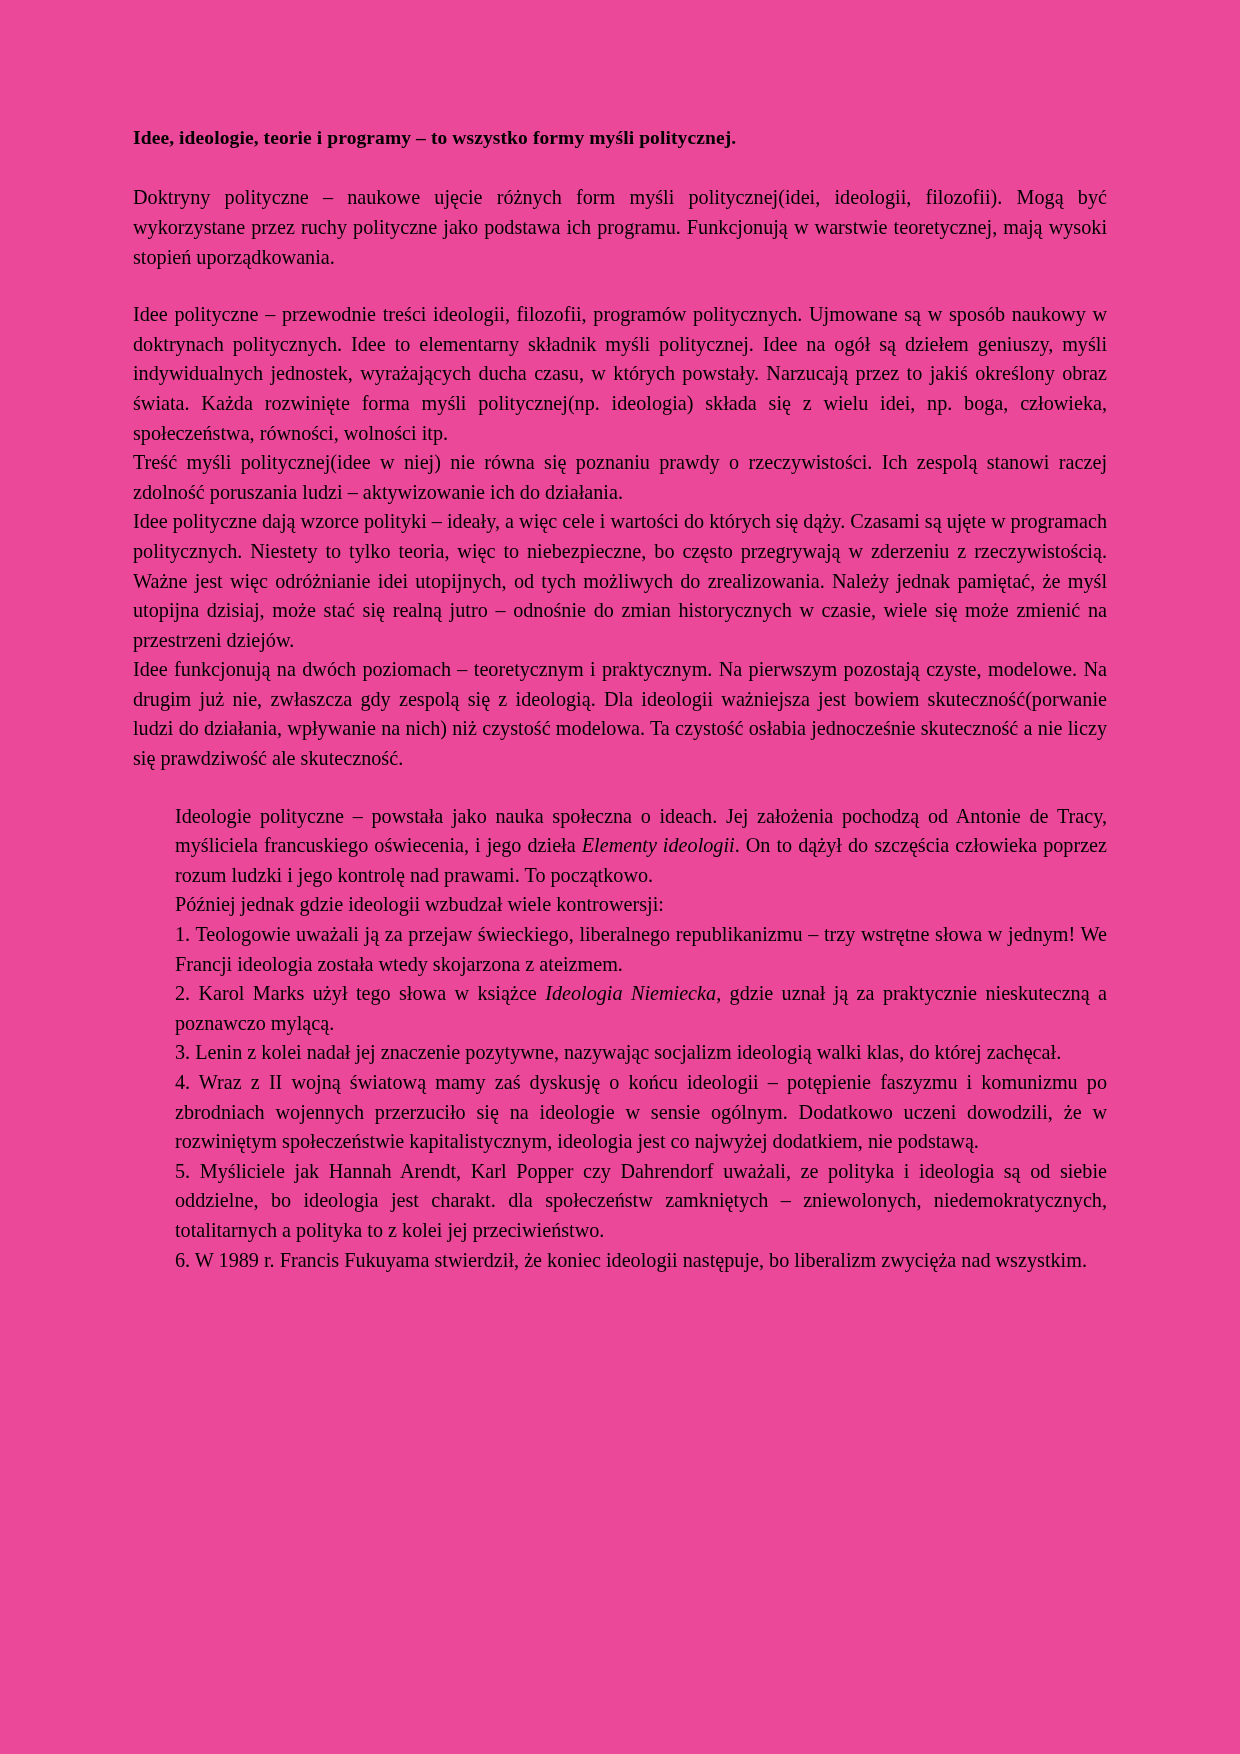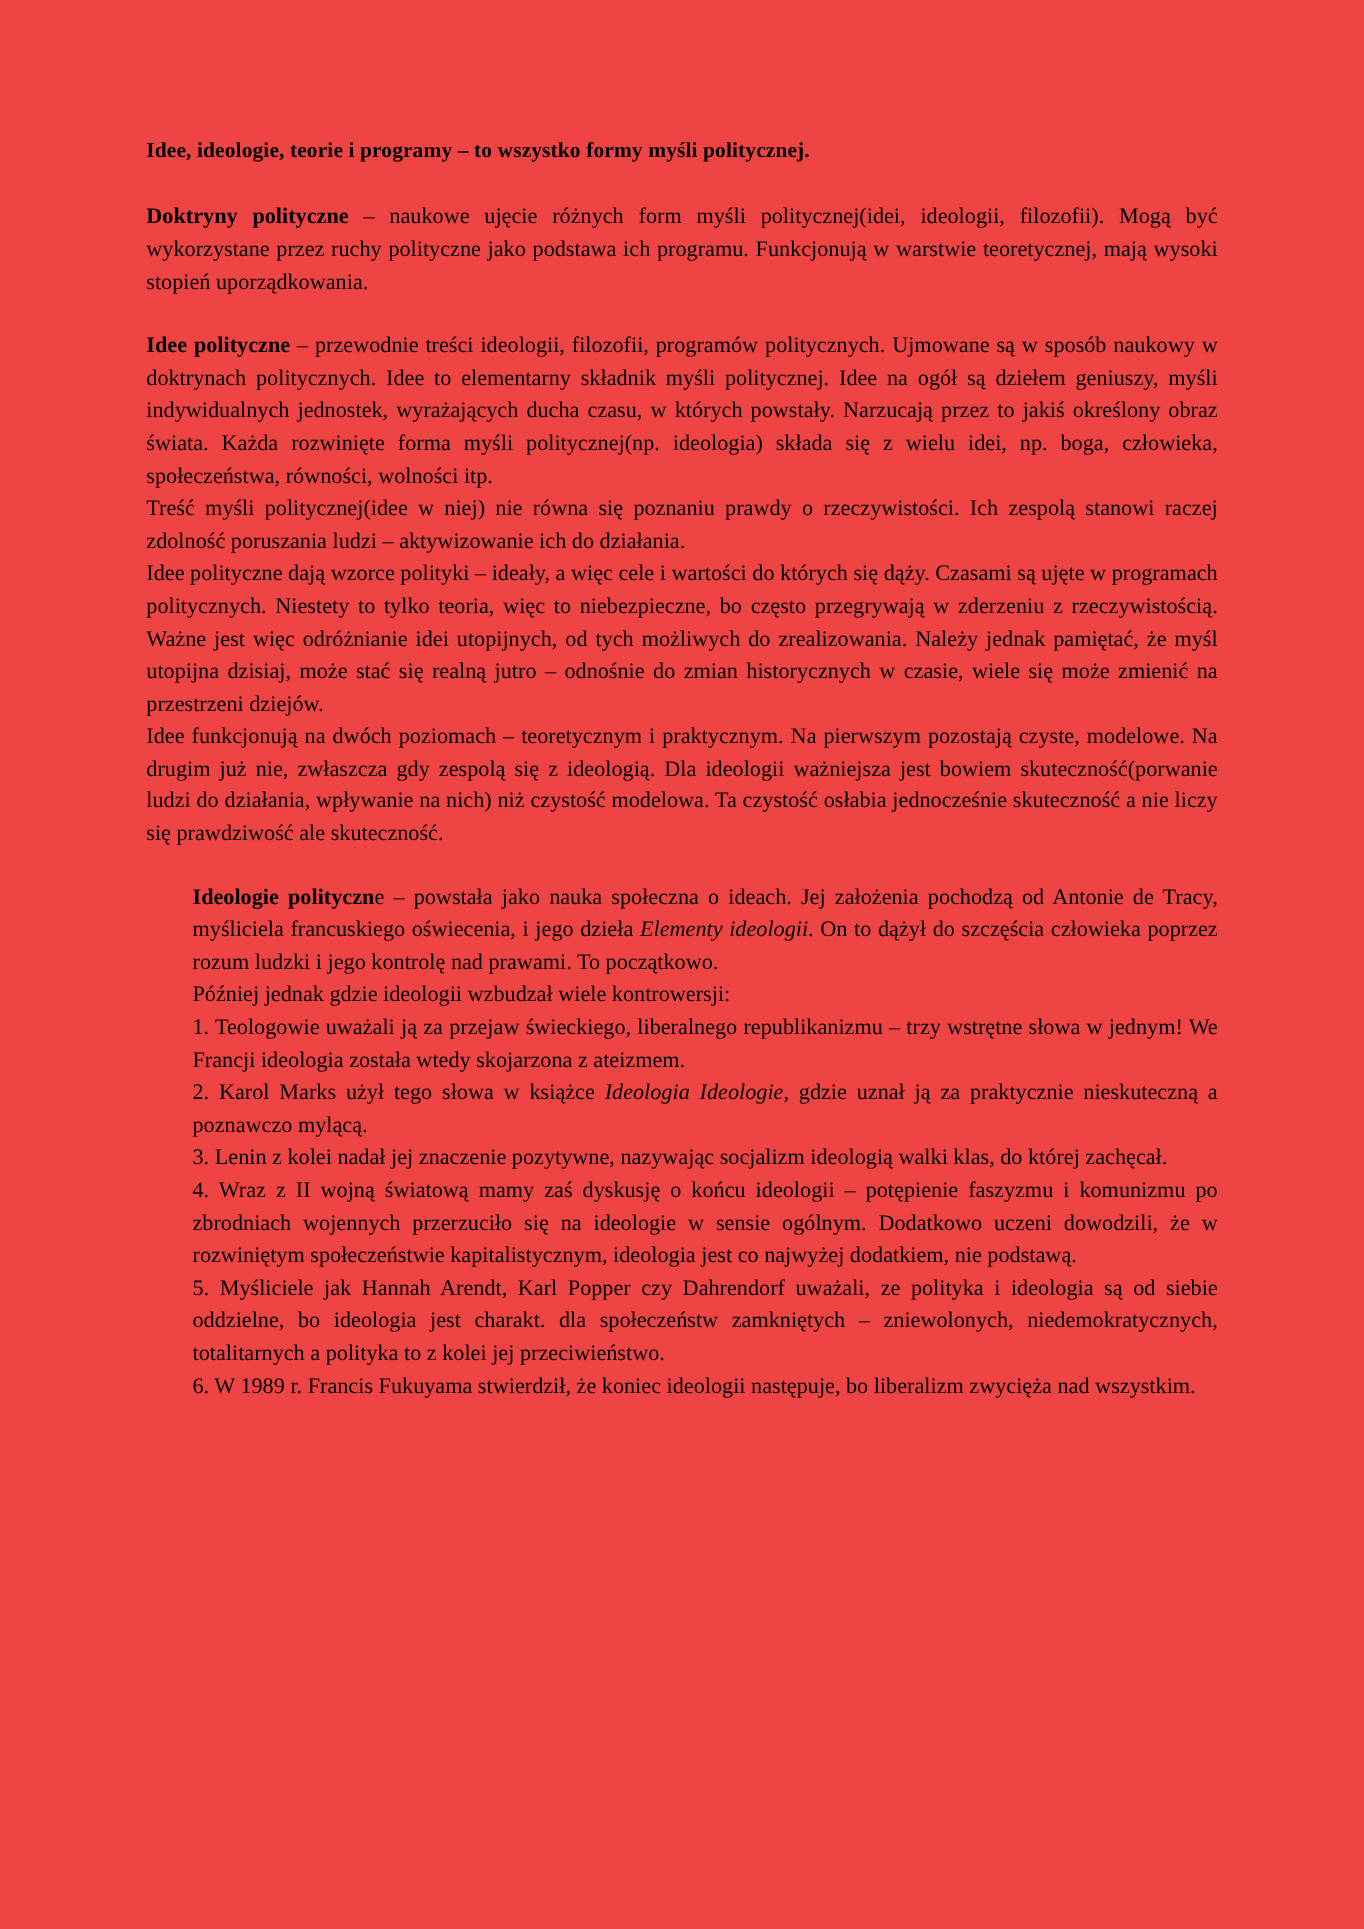--- a/index.html
+++ b/index.html
@@ -13,21 +13,21 @@
     font-family: "Liberation Serif", "DejaVu Serif", serif;
     color: #000000;
     -webkit-font-smoothing: antialiased;
   }
   .page {
     position: relative;
     width: 1240px;
     height: 1754px;
     box-sizing: border-box;
     padding: 126px 133px 0 133px;
-    background: #ef4444;
+    background: #ec4899;
   }
   .doc-title {
     font-size: 19.5px;
     font-weight: bold;
     letter-spacing: 0.1px;
     line-height: 1.2;
     margin: 0 0 34px 0;
     text-align: left;
     white-space: nowrap;
   }
@@ -43,21 +43,21 @@
     line-height: 29.6px;
     text-align: justify;
     text-justify: inter-word;
     margin: 0;
     hyphens: none;
   }
   .para.nojust {
     text-align: left;
   }
   .lead {
-    font-weight: bold;
+    font-weight: normal;
   }
   .ital {
     font-style: italic;
   }
 </style>
 </head>
 <body>
 
 <div class="page">
 
@@ -73,21 +73,21 @@
     <p class="para">Idee polityczne dają wzorce polityki – ideały, a więc cele i wartości do których się dąży. Czasami są ujęte w programach politycznych. Niestety to tylko teoria, więc to niebezpieczne, bo często przegrywają w zderzeniu z rzeczywistością. Ważne jest więc odróżnianie idei utopijnych, od tych możliwych do zrealizowania. Należy jednak pamiętać, że myśl utopijna dzisiaj, może stać się realną jutro – odnośnie do zmian historycznych w czasie, wiele się może zmienić na przestrzeni dziejów.</p>
     <p class="para">Idee funkcjonują na dwóch poziomach – teoretycznym i praktycznym. Na pierwszym pozostają czyste, modelowe. Na drugim już nie, zwłaszcza gdy zespolą się z ideologią. Dla ideologii ważniejsza jest bowiem skuteczność(porwanie ludzi do działania, wpływanie na nich) niż czystość modelowa. Ta czystość osłabia jednocześnie skuteczność a nie liczy się prawdziwość ale skuteczność.</p>
   </div>
 
   <div class="section">
     <p class="para"><span class="lead">Ideologie polityczn</span><span>e – powstała jako nauka społeczna o ideach. Jej założenia pochodzą od Antonie de Tracy, myśliciela francuskiego oświecenia, i jego dzieła </span><span class="ital">Elementy ideologii</span><span>. On to dążył do szczęścia człowieka poprzez rozum ludzki i jego kontrolę nad prawami. To początkowo.</span></p>
     <p class="para nojust">Później jednak gdzie ideologii wzbudzał wiele kontrowersji:</p>
 
     <p class="para"><span>1.</span><span> Teologowie uważali ją za przejaw świeckiego, liberalnego republikanizmu – trzy wstrętne słowa w jednym! We Francji ideologia została wtedy skojarzona z ateizmem.</span></p>
 
-    <p class="para"><span>2.</span><span> Karol Marks użył tego słowa w książce </span><span class="ital">Ideologia Ideologie</span><span>, gdzie uznał ją za praktycznie nieskuteczną a poznawczo mylącą.</span></p>
+    <p class="para"><span>2.</span><span> Karol Marks użył tego słowa w książce </span><span class="ital">Ideologia Niemiecka</span><span>, gdzie uznał ją za praktycznie nieskuteczną a poznawczo mylącą.</span></p>
 
     <p class="para"><span>3.</span><span> Lenin z kolei nadał jej znaczenie pozytywne, nazywając socjalizm ideologią walki klas, do której zachęcał.</span></p>
 
     <p class="para"><span>4.</span><span> Wraz z II wojną światową mamy zaś dyskusję o końcu ideologii – potępienie faszyzmu i komunizmu po zbrodniach wojennych przerzuciło się na ideologie w sensie ogólnym. Dodatkowo uczeni dowodzili, że w rozwiniętym społeczeństwie kapitalistycznym, ideologia jest co najwyżej dodatkiem, nie podstawą.</span></p>
 
     <p class="para"><span>5.</span><span> Myśliciele jak Hannah Arendt, Karl Popper czy Dahrendorf uważali, ze polityka i ideologia są od siebie oddzielne, bo ideologia jest charakt. dla społeczeństw zamkniętych – zniewolonych, niedemokratycznych, totalitarnych a polityka to z kolei jej przeciwieństwo.</span></p>
 
     <p class="para"><span>6.</span><span> W 1989 r. Francis Fukuyama stwierdził, że koniec ideologii następuje, bo liberalizm zwycięża nad wszystkim.</span></p>
   </div>
 

